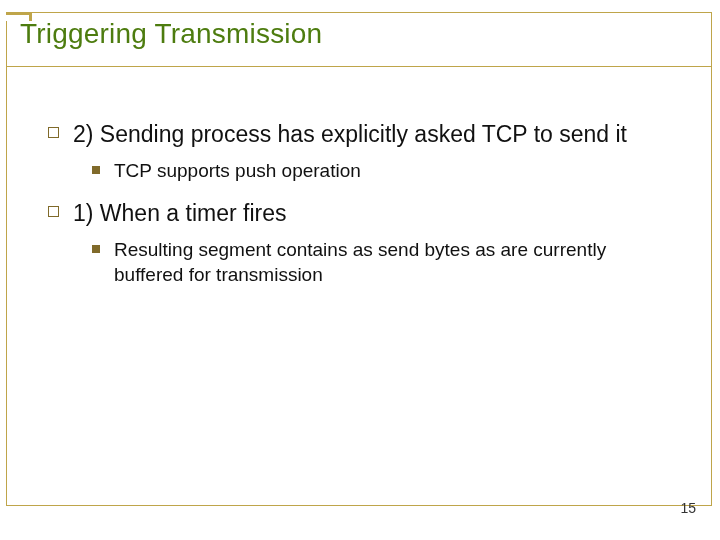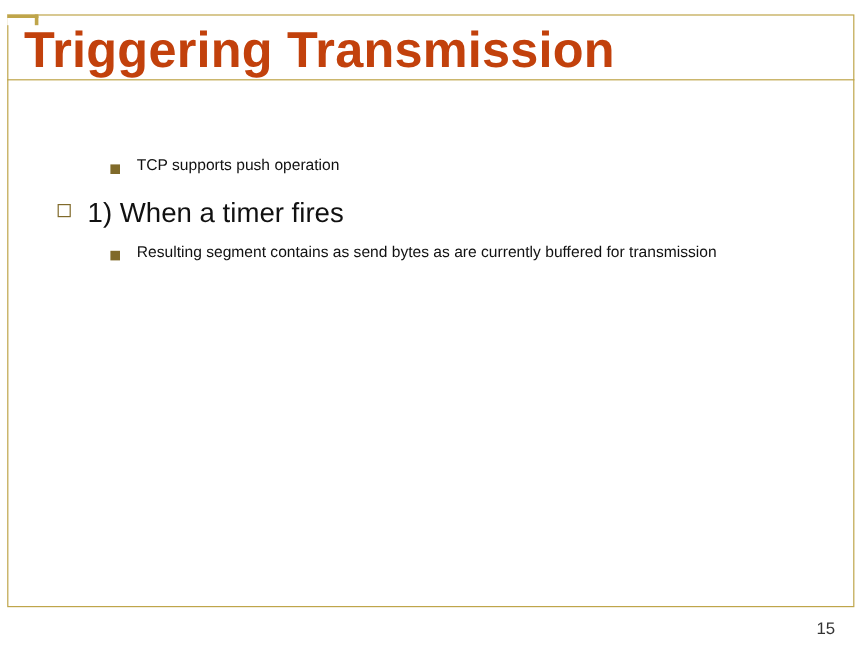--- a/index.html
+++ b/index.html
@@ -26,23 +26,23 @@
     width: 26px;
     height: 9px;
     border-top: 3px solid #bfa54a;
     border-right: 3px solid #bfa54a;
     background: #fff;
   }
   .title {
     position: absolute;
     left: 16px;
     top: 18px;
-    font-size: 42px;
-    font-weight: bold;
-    color: #c2410c;
+    font-size: 28px;
+    font-weight: normal;
+    color: #4d7c0f;
     letter-spacing: 0.2px;
     padding: 0 4px;
   }
   .title-underline {
     position: absolute;
     left: 6px;
     top: 66px;
     width: 706px;
     height: 0;
     border-top: 1px solid #bfa54a;
@@ -78,44 +78,48 @@
   }
   .lvl2 .bullet-sq-solid {
     width: 8px;
     height: 8px;
     background: #806a2a;
     margin-top: 7px;
     margin-right: 14px;
     flex: 0 0 auto;
   }
   .lvl2 .txt {
-    font-size: 13px;
+    font-size: 19px;
     line-height: 1.3;
   }
   .pagenum {
     position: absolute;
     right: 24px;
-    bottom: 9px;
+    bottom: 24px;
     font-size: 14px;
     color: #333;
   }
 </style>
 </head>
 <body>
 
 <div class="slide">
 
   <div class="frame"></div>
   <div class="frame-notch"></div>
 
   <div class="title">Triggering Transmission</div>
   <div class="title-underline"></div>
 
   <div class="body">
 
+    <div class="lvl1">
+      <span class="bullet-sq-open"></span>
+      <span class="txt">2) Sending process has explicitly asked TCP to send it</span>
+    </div>
     <div class="lvl2">
       <span class="bullet-sq-solid"></span>
       <span class="txt">TCP supports push operation</span>
     </div>
 
     <div class="lvl1">
       <span class="bullet-sq-open"></span>
       <span class="txt">1) When a timer fires</span>
     </div>
     <div class="lvl2">

